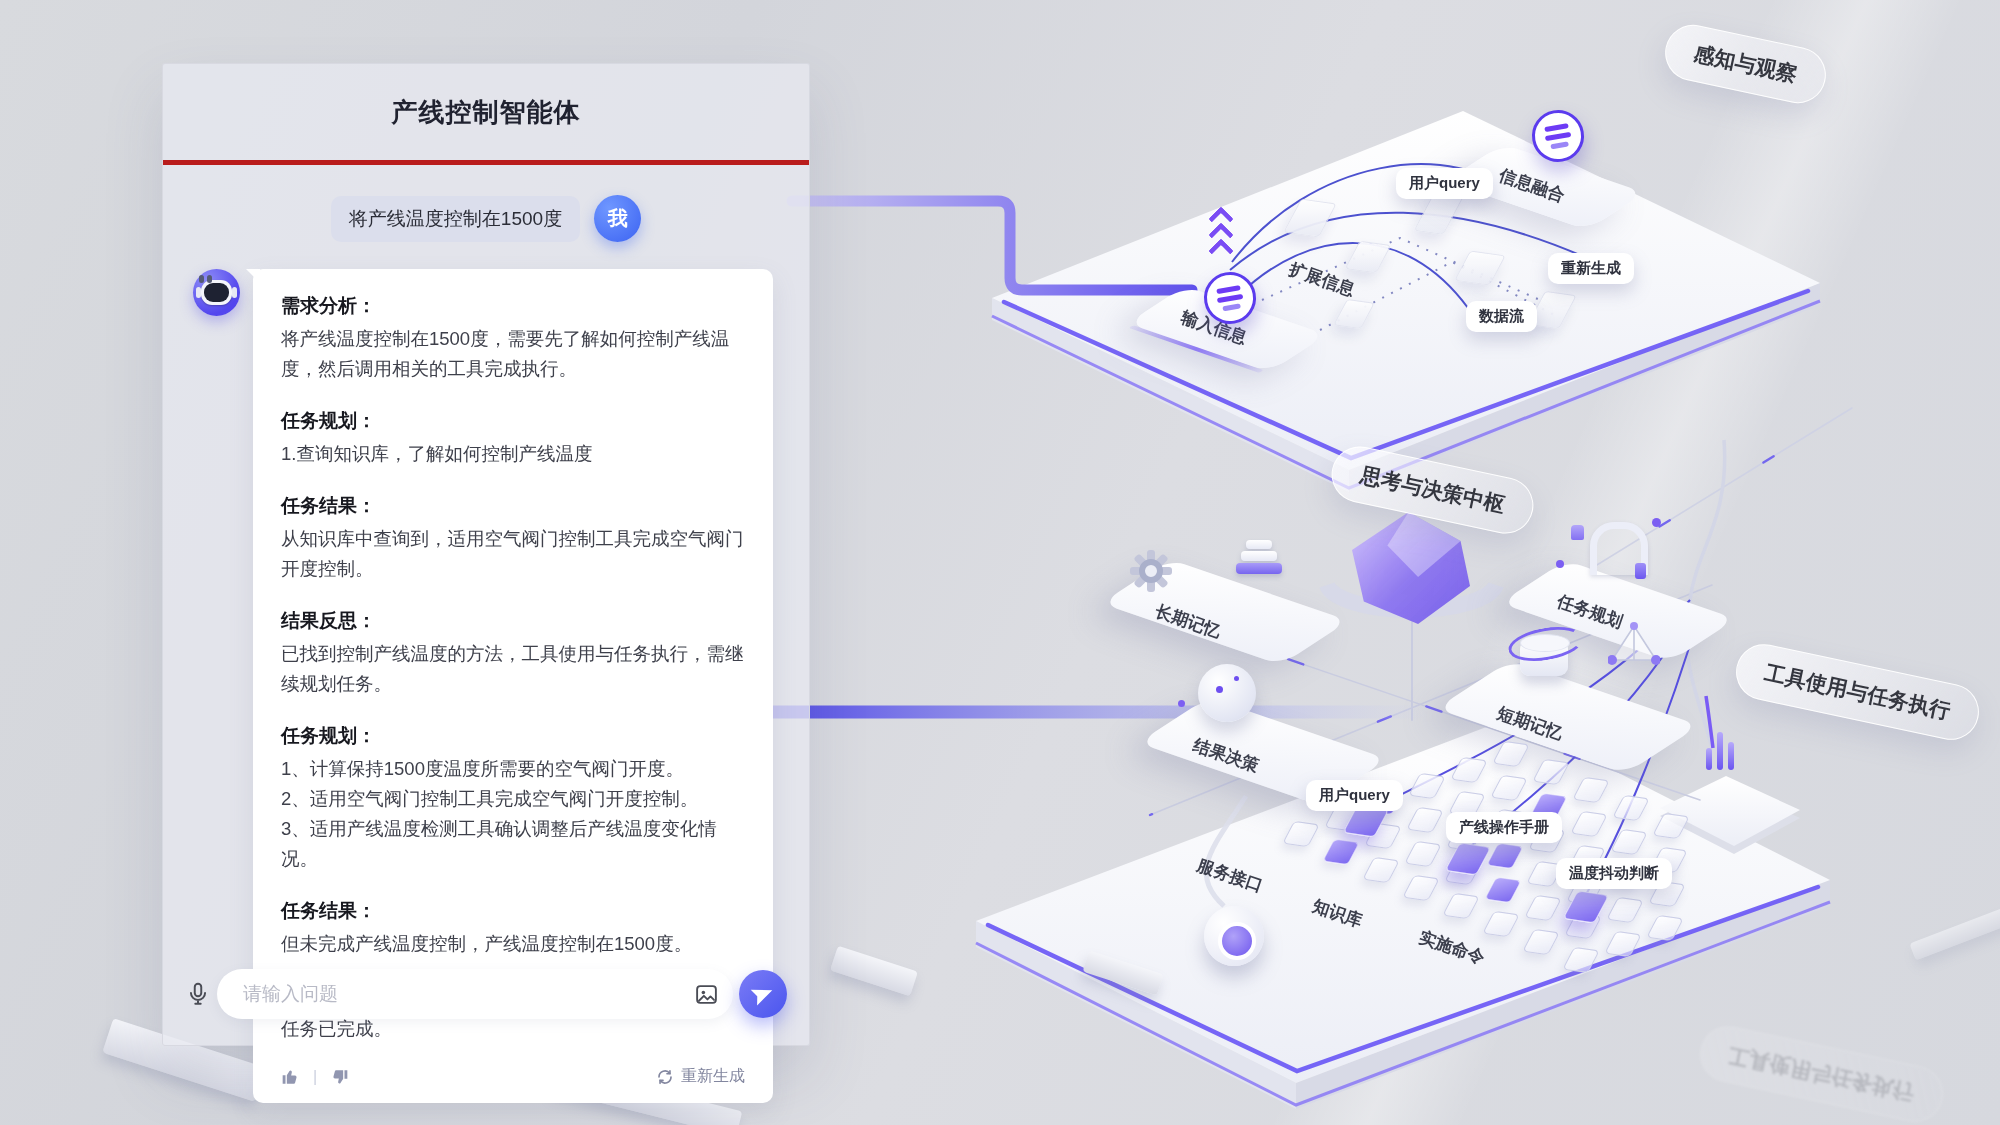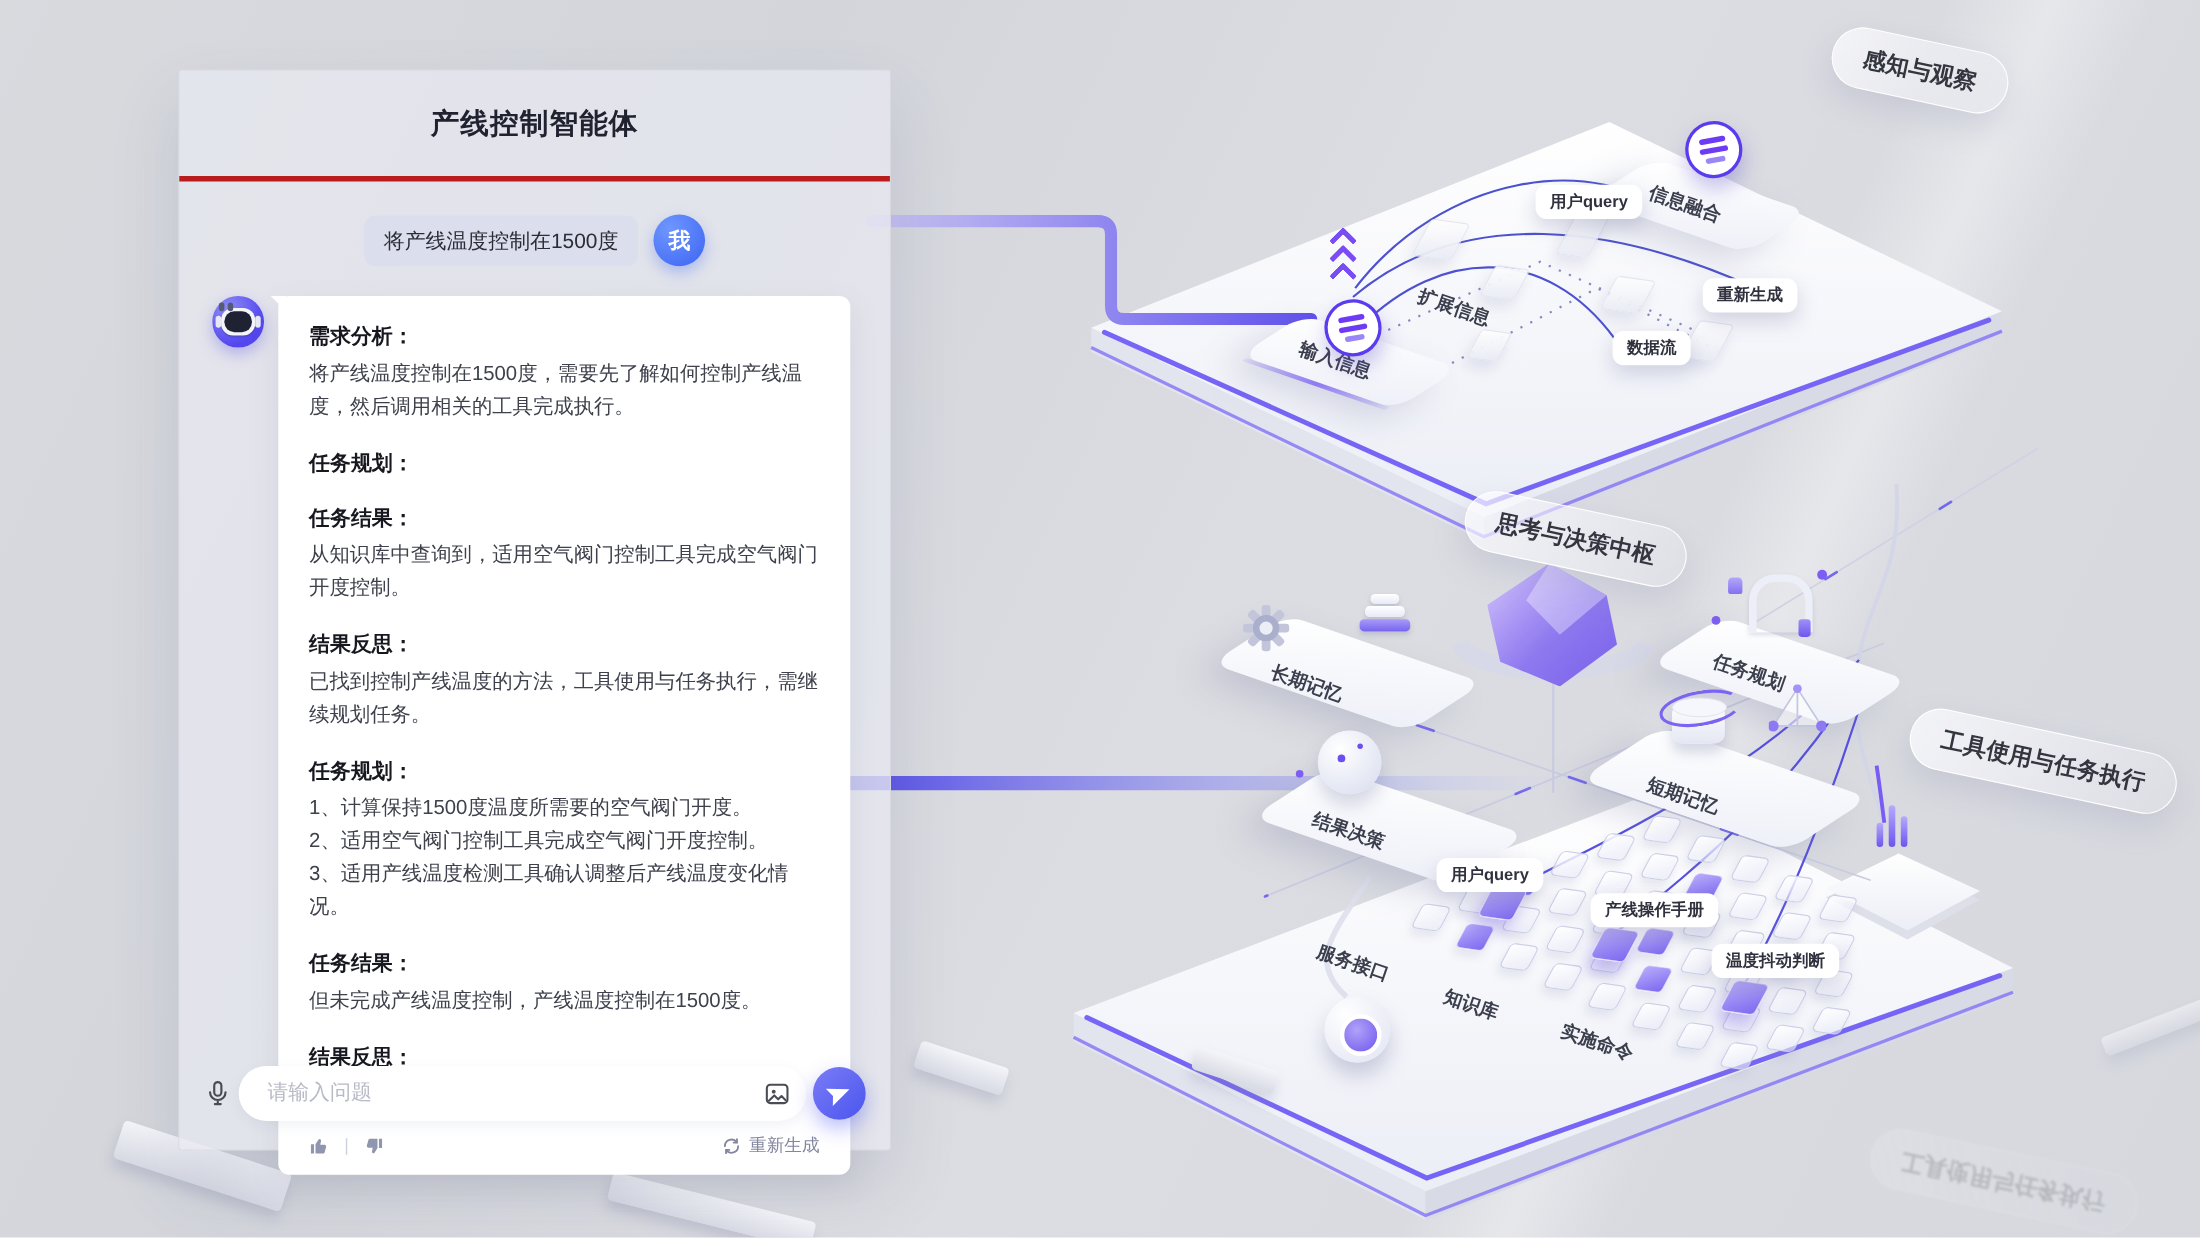--- a/index.html
+++ b/index.html
@@ -396,20 +396,21 @@
             <span class="ear r"></span>
         </div>
         <div class="msg-card">
           <div>
               <div class="sec">
                 <div class="sec-h">需求分析：</div>
                 <div class="sec-p">将产线温度控制在1500度，需要先了解如何控制产线温度，然后调用相关的工具完成执行。</div>
               </div>
               <div class="sec">
                 <div class="sec-h">任务规划：</div>
+                <div class="sec-p">1.查询知识库，了解如何控制产线温度</div>
               </div>
               <div class="sec">
                 <div class="sec-h">任务结果：</div>
                 <div class="sec-p">从知识库中查询到，适用空气阀门控制工具完成空气阀门开度控制。</div>
               </div>
               <div class="sec">
                 <div class="sec-h">结果反思：</div>
                 <div class="sec-p">已找到控制产线温度的方法，工具使用与任务执行，需继续规划任务。</div>
               </div>
               <div class="sec">

